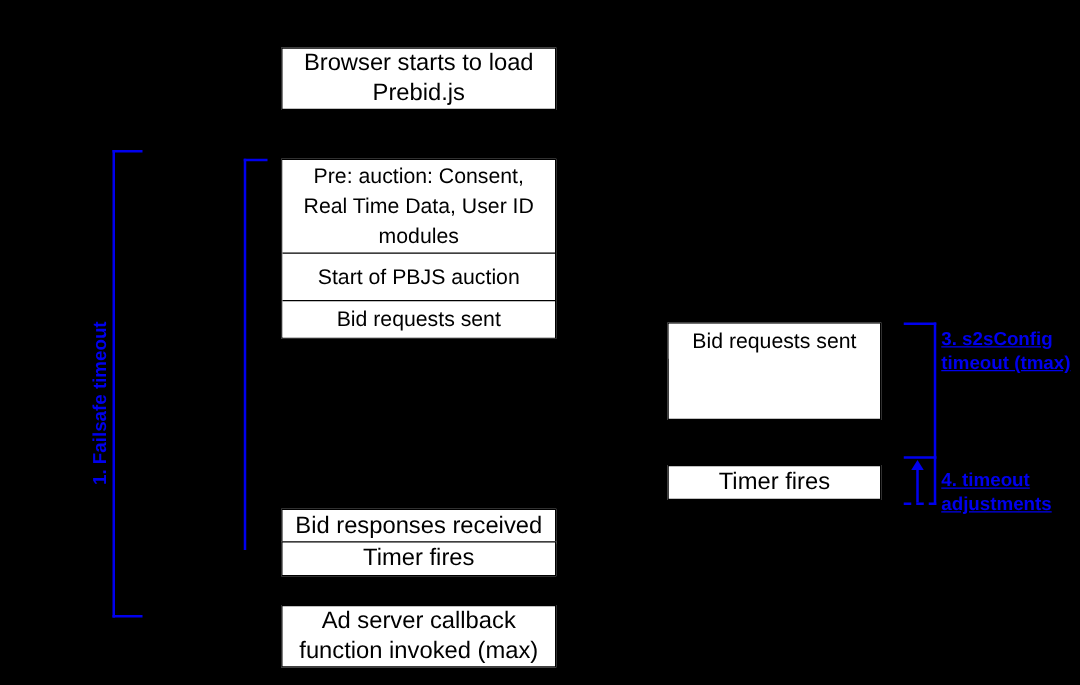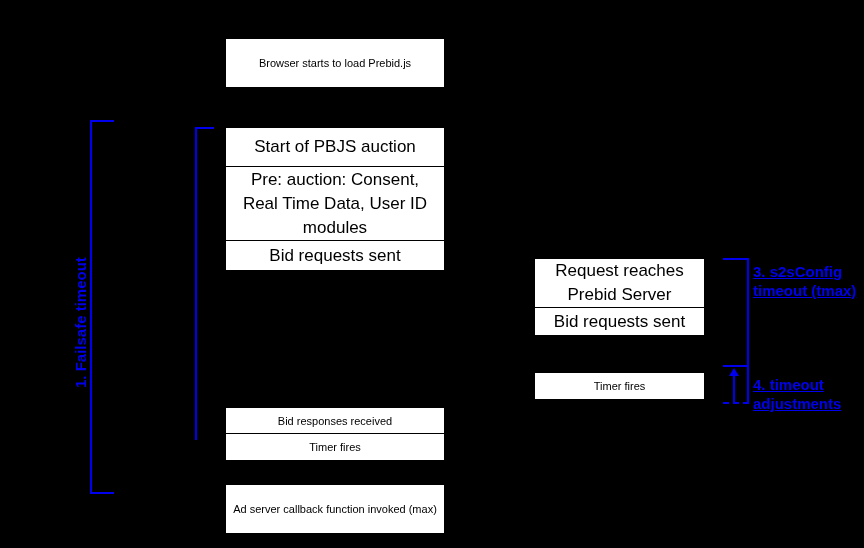--- a/index.html
+++ b/index.html
@@ -20,21 +20,21 @@
   .box {
     position: absolute;
     background: #ffffff;
     color: #000000;
     border: 1px solid #000000;
     box-sizing: border-box;
     display: flex;
     align-items: center;
     justify-content: center;
     text-align: center;
-    font-size: 11px;
+    font-size: 19px;
     line-height: 24px;
     font-family: "Liberation Sans", sans-serif;
     letter-spacing: 0px;
   }
   .box-stack {
     position: absolute;
     background: #ffffff;
     box-sizing: border-box;
   }
   .stack-cell {
@@ -107,33 +107,32 @@
   }
 </style>
 </head>
 <body>
 
 <div id="canvas">
 
   <div class="box" style="left:225px; top:38px; width:220px; height:50px;">Browser starts to load Prebid.js</div>
 
   <div class="box-stack" style="left:225px; top:127px; width:220px; height:144px; border:1px solid #000000;">
+    <div class="stack-cell" style="height:74px; padding:0 12px;">Pre: auction: Consent, Real Time Data, User ID modules</div>
     <div class="stack-cell" style="height:38px;">Start of PBJS auction</div>
-    <div class="stack-cell" style="height:74px; padding:0 12px;">Pre: auction: Consent, Real Time Data, User ID modules</div>
     <div class="stack-cell" style="height:30px;">Bid requests sent</div>
   </div>
 
   <div class="box" style="left:225px; top:407px; width:220px; height:28px;">Bid responses received</div>
 
   <div class="box" style="left:225px; top:433px; width:220px; height:28px;">Timer fires</div>
 
   <div class="box" style="left:225px; top:484px; width:220px; height:50px;">Ad server callback function invoked (max)</div>
 
   <div class="box-stack" style="left:534px; top:258px; width:171px; height:78px; border:1px solid #000000;">
-    <div class="stack-cell" style="height:48px;">Request reaches Prebid Server</div>
     <div class="stack-cell" style="height:28px;">Bid requests sent</div>
   </div>
 
   <div class="box" style="left:534px; top:372px; width:171px; height:28px;">Timer fires</div>
 
   <div class="vline" style="left:90px; top:120px; height:374px;"></div>
   <div class="hline" style="left:90px; top:120px; width:24px;"></div>
   <div class="hline" style="left:90px; top:492px; width:24px;"></div>
 
   <div class="vlabel" style="left:72px; top:388px;">1. Failsafe timeout</div>

